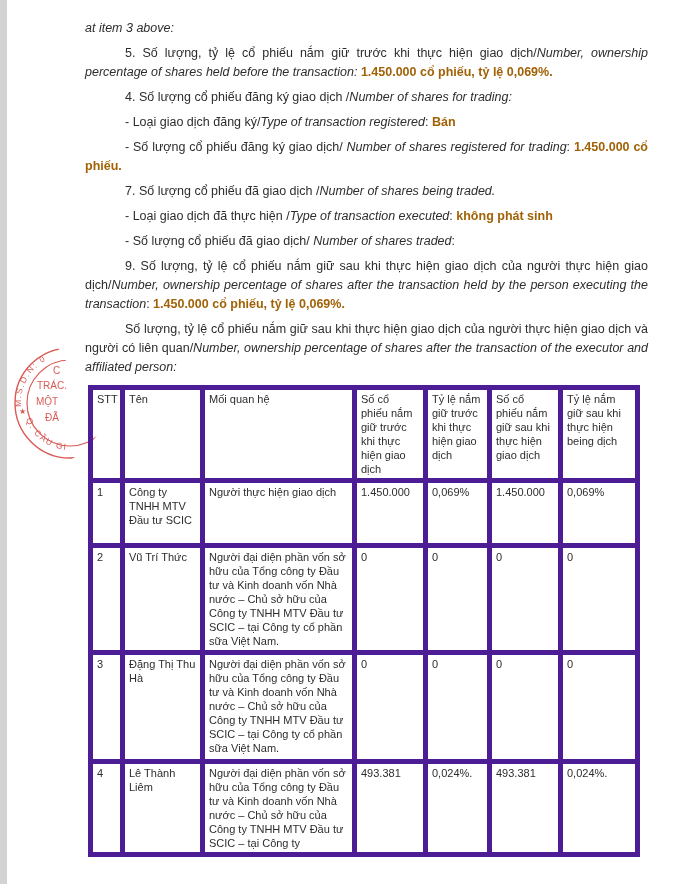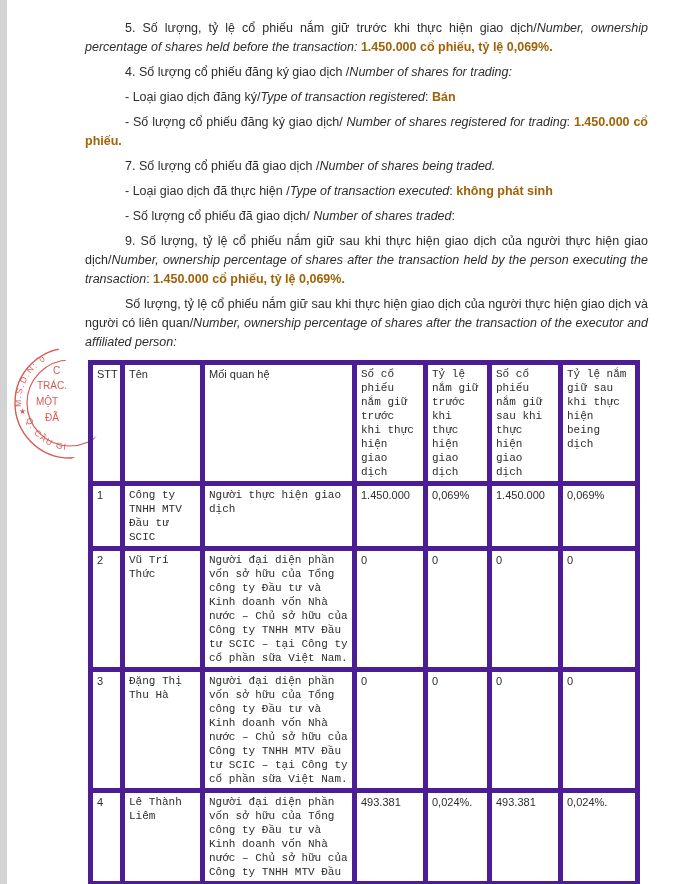--- a/index.html
+++ b/index.html
@@ -38,21 +38,21 @@
   }
   table.disclosure th, table.disclosure td{
     border:5px solid #4c1d95;
     vertical-align:top;
     padding:2px 4px;
     font-weight:400;
     text-align:left;
     overflow:hidden;
   }
   table.disclosure th{text-align:left;}
-  .cell-just{text-align:justify;font-family:Liberation Mono, monospace;}
+  .cell-just{text-align:justify;}
   td.num{padding-left:5px;}
   tr.hdr th{height:82px;}
   tr.r1 td{height:56px;}
   tr.r2 td{height:96px;}
   tr.r3 td{height:100px;}
   tr.r4 td{height:78px;}
   tr.r4 .clip{max-height:84px;overflow:hidden;}
   
   .stamp{
     position:absolute;left:8px;top:348px;width:100px;height:115px;
@@ -90,20 +90,21 @@
         <text x="45" y="26" font-size="10">C</text>
         <text x="29" y="41" font-size="10">TRÁC.</text>
         <text x="28" y="57" font-size="10">MỘT</text>
         <text x="37" y="73" font-size="10">ĐÃ</text>
       </g>
     </svg>
   </div>
 
   <div class="content">
 
+    <p class="para noindent"><i>at item 3 above:</i></p>
 
     <p class="para"><span>5. Số lượng, tỷ lệ cổ phiếu nắm giữ trước khi thực hiện giao dịch/</span><i>Number, ownership percentage of shares held before the transaction: </i><b>1.450.000 cổ phiếu, tỷ lệ 0,069%.</b></p>
 
     <p class="para"><span>4. Số lượng cổ phiếu đăng ký giao dịch /</span><i>Number of shares for trading:</i></p>
 
     <p class="para"><span>- Loại giao dịch đăng ký/</span><i>Type of transaction registered</i><span>: </span><b>Bán</b></p>
 
     <p class="para"><span>- Số lượng cổ phiếu đăng ký giao dịch/ </span><i>Number of shares registered for trading</i><span>: </span><b>1.450.000 cổ phiếu.</b></p>
 
     <p class="para"><span>7. Số lượng cổ phiếu đã giao dịch /</span><i>Number of shares being traded.</i></p>

